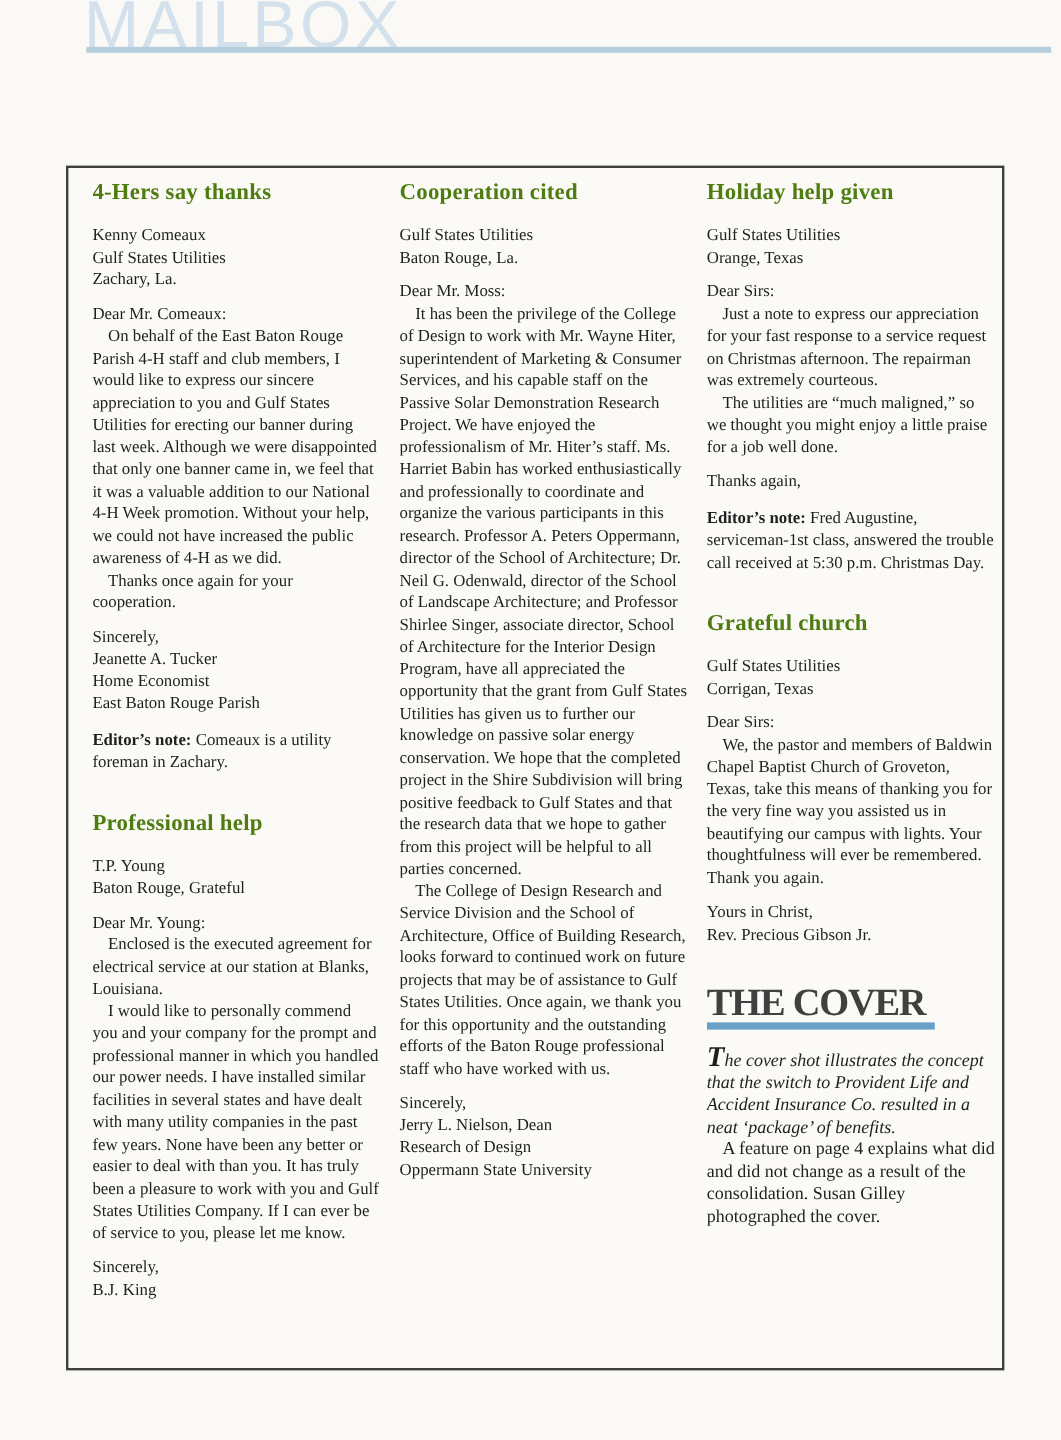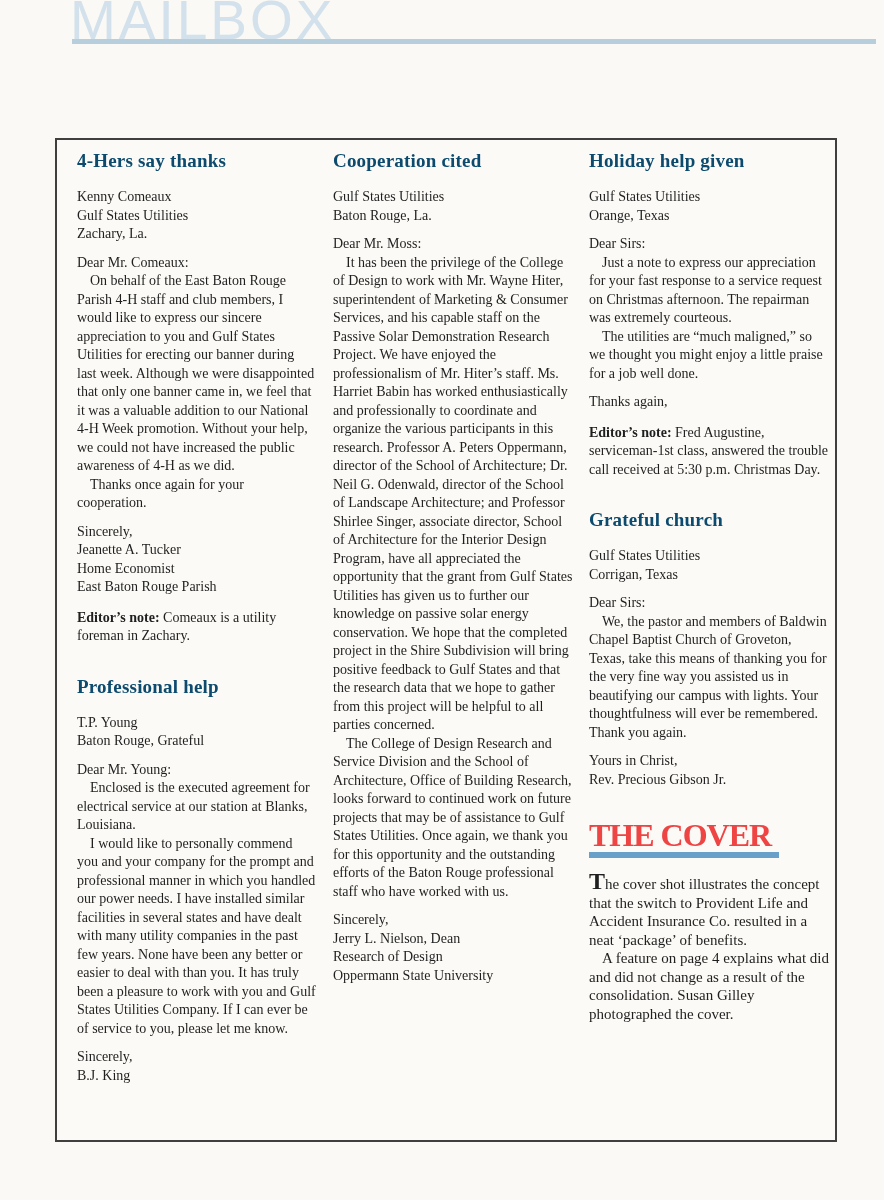--- a/index.html
+++ b/index.html
@@ -34,45 +34,45 @@
     padding: 10px 6px 0 20px;
     overflow: hidden;
   }
   .cols { display: flex; gap: 16px; height: 100%; }
   .col { width: 243px; overflow: hidden; }
 
   
   .letter { margin: 0 0 30px 0; }
   .ltitle {
     font-size: 19px; font-weight: bold;
-    margin: 0 0 16px 0; color: #0c4a6e;
+    margin: 0 0 16px 0; color: #4d7c0f;
     letter-spacing: 0.2px;
   }
   .block { margin: 0 0 10px 0; }
   .line, .salut, .para, .note {
     font-size: 14px; line-height: 18.5px;
   }
   .para { margin: 0; text-indent: 13px; }
   .note { margin: 12px 0 0 0; }
   .note b { font-weight: bold; }
 
   
   .cover-logo-wrap { margin: 26px 0 16px 0; }
   .cover-logo {
     display: inline-block;
     font-family: "Liberation Serif", serif;
     font-size: 32px; font-weight: bold;
     letter-spacing: -1px;
-    color: #ef4444;
+    color: #404040;
     border-bottom: 6px solid #68a0c9;
     padding: 0 8px 1px 0;
     line-height: 1;
   }
   .cover-para { margin: 0; font-size: 15px; line-height: 18.5px; text-indent: 13px; }
-  .cover-para.first { text-indent: 0; }
+  .cover-para.first { text-indent: 0; font-style: italic; }
   .dropcap {
     font-size: 24px; font-weight: bold; line-height: 15px;
   }
 </style>
 </head>
 <body>
 
 <div class="masthead">MAILBOX</div>
 <div class="masthead-rule"></div>
 

